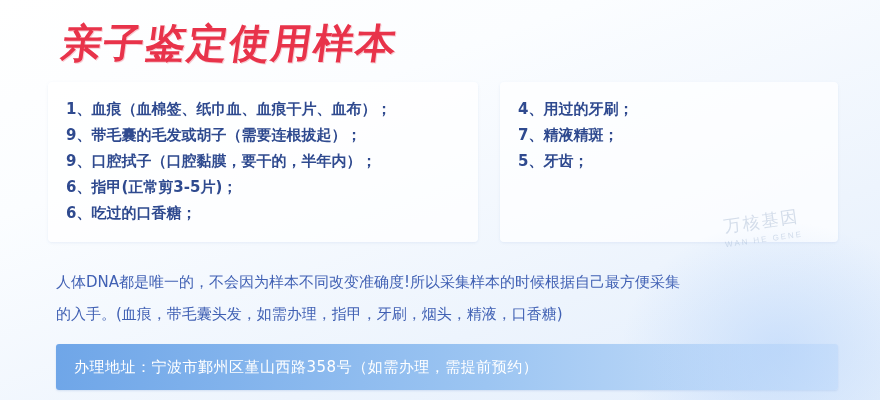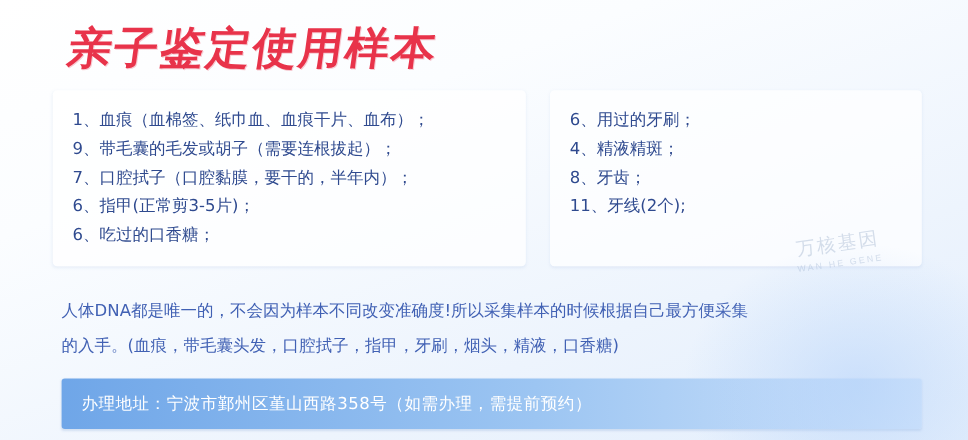--- a/index.html
+++ b/index.html
@@ -62,20 +62,21 @@
     list-style: none;
     margin: 0;
     padding: 0;
   }
   .card li {
     font-size: 15px;
     color: #2f4a8f;
     line-height: 26px;
     white-space: nowrap;
     font-family: "DejaVu Sans", "Liberation Sans", sans-serif;
+    font-weight: bold;
   }
   .note {
     position: absolute;
     left: 56px;
     top: 266px;
     width: 780px;
     font-size: 15px;
     line-height: 32px;
     color: #4161b4;
     font-family: "DejaVu Sans", "Liberation Sans", sans-serif;
@@ -139,45 +140,44 @@
 <div class="page">
 
   <div class="title">亲子鉴定使用样本</div>
 
   <div class="cards">
 
     <div class="card card-left">
       <ul>
         <li>1、血痕（血棉签、纸巾血、血痕干片、血布）；</li>
         <li>9、带毛囊的毛发或胡子（需要连根拔起）；</li>
-        <li>7、口腔拭子（口腔黏膜，要干的，半年内）；</li>
+        <li>9、口腔拭子（口腔黏膜，要干的，半年内）；</li>
         <li>6、指甲(正常剪3-5片)；</li>
         <li>6、吃过的口香糖；</li>
       </ul>
     </div>
 
     <div class="card card-right">
       <ul>
-        <li>6、用过的牙刷；</li>
-        <li>4、精液精斑；</li>
-        <li>8、牙齿；</li>
-        <li>11、牙线(2个);</li>
+        <li>4、用过的牙刷；</li>
+        <li>7、精液精斑；</li>
+        <li>5、牙齿；</li>
       </ul>
     </div>
 
     <div class="watermark">
       <div class="wm-main">万核基因</div>
       <div class="wm-sub">WAN HE GENE</div>
     </div>
 
   </div>
 
   <div class="note">
     <div>人体DNA都是唯一的，不会因为样本不同改变准确度!所以采集样本的时候根据自己最方便采集</div>
-    <div>的入手。(血痕，带毛囊头发，口腔拭子，指甲，牙刷，烟头，精液，口香糖)</div>
+    <div>的入手。(血痕，带毛囊头发，如需办理，指甲，牙刷，烟头，精液，口香糖)</div>
   </div>
 
   <div class="address-bar">
     <span class="addr-text">办理地址：宁波市鄞州区堇山西路358号（如需办理，需提前预约）</span>
   </div>
 
   <div class="corner-glow"></div>
 
 </div>
 

